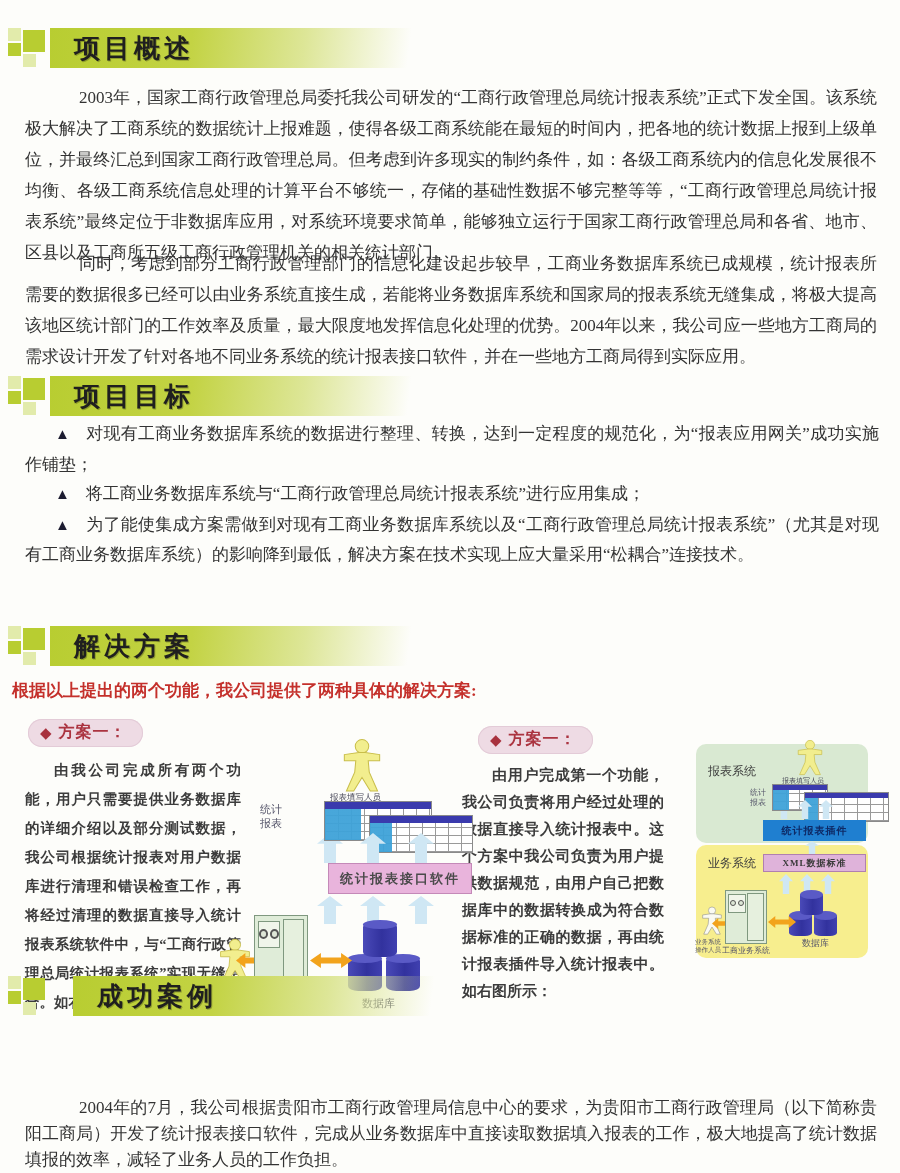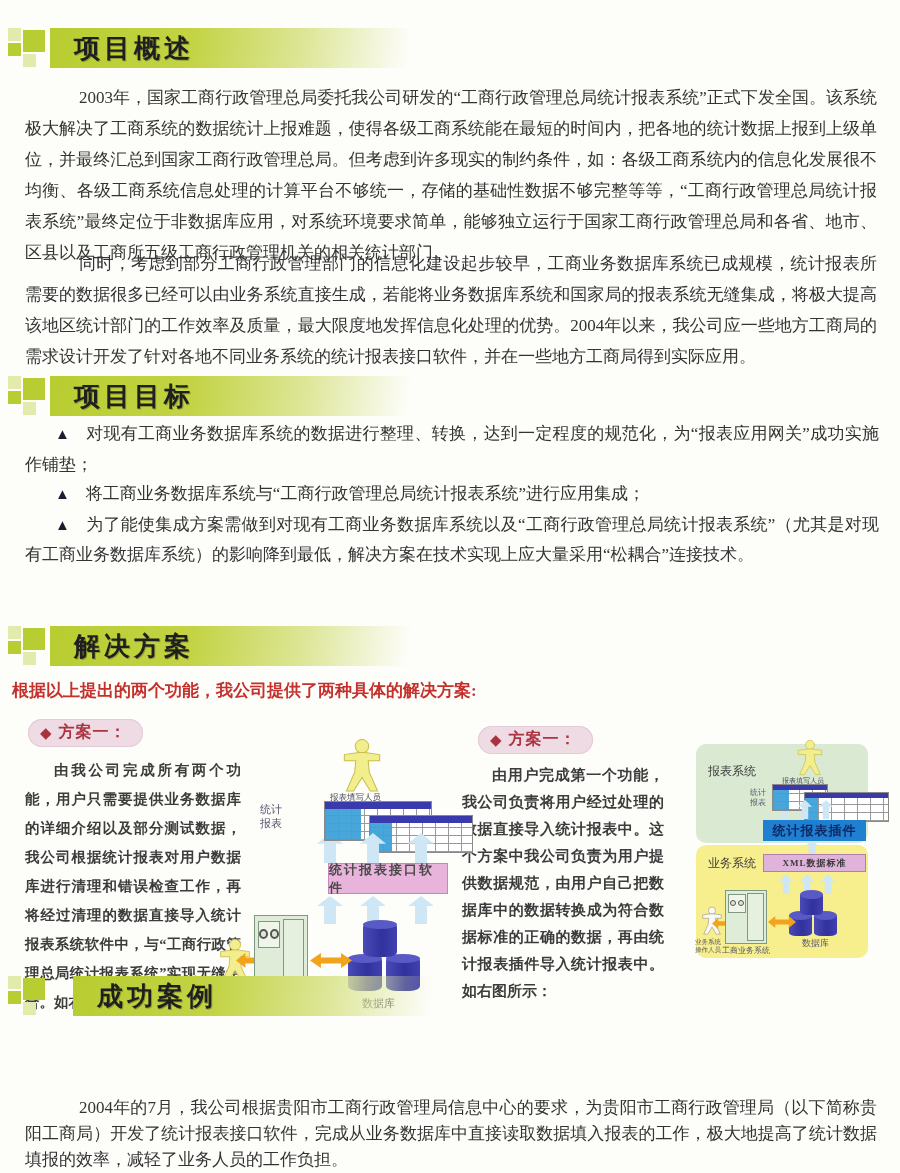--- a/index.html
+++ b/index.html
@@ -56,21 +56,21 @@
   .mt-head{left:0;right:0;top:0;background:#3a3aad;}
   .mt-body{left:0;right:0;bottom:0;
     background-image:
       linear-gradient(90deg,rgba(62,162,216,.95) 0 var(--bluew),rgba(62,162,216,0) var(--bluew)),
       repeating-linear-gradient(0deg,#9a9a9a 0 1px,transparent 1px 8px),
       repeating-linear-gradient(90deg,#9a9a9a 0 1px,transparent 1px 13px);
   }
   .pinkbox{background:#e9b4dc;border:1px solid #c489b8;display:flex;align-items:center;justify-content:center;
     font-size:13px;font-weight:bold;color:#4a4a4a;letter-spacing:2px;}
   .bluebox{background:#1f7fd0;display:flex;align-items:center;justify-content:center;
-    font-size:13px;font-weight:bold;color:#0e2a66;letter-spacing:1px;}
+    font-size:10px;font-weight:bold;color:#0e2a66;letter-spacing:1px;}
   .xmlbox{background:#dfb3da;border:1px solid #b07fb0;display:flex;align-items:center;justify-content:center;
     font-size:9px;font-weight:bold;color:#3a3a3a;letter-spacing:1px;}
   .panel{border-radius:10px;}
   .panel.green{background:#d9e9d2;}
   .panel.yellow{background:#f7ee8e;}
   .dlabel{font-size:10px;color:#55556a;white-space:pre-line;line-height:1.25;}
   .cabinet{background:#dfecd8;border:1px solid #7f987f;}
   .cab-left{left:5%;top:6%;width:44%;height:36%;border:1px solid #7f987f;background:#f0f5ea;
     display:flex;align-items:center;justify-content:center;gap:2px;}
   .cab-left .reel{position:static;width:10px;height:10px;border:2px solid #555;border-radius:50%;background:#dde6d6;}
@@ -158,21 +158,21 @@
     </div>
     <div class="minitable" style="left:157px;top:80px;width:104px;height:38px;--bluew:22%;z-index:2;">
       <span class="mt-head" style="height:7px;"></span>
         <span class="mt-body" style="top:7px;"></span>
     </div>
 
     <span class="uparr" style="left:105px;top:98px;width:26px;height:30px;z-index:1;"></span>
     <span class="uparr" style="left:148px;top:98px;width:26px;height:30px;z-index:3;"></span>
     <span class="uparr" style="left:196px;top:98px;width:26px;height:30px;z-index:3;"></span>
 
-    <div class="pinkbox" style="left:116px;top:128px;width:120px;height:31px;z-index:4;">统计报表接口软件</div>
+    <div class="pinkbox" style="left:116px;top:128px;width:144px;height:31px;z-index:4;">统计报表接口软件</div>
 
     <span class="uparr" style="left:105px;top:161px;width:26px;height:28px;"></span>
     <span class="uparr" style="left:148px;top:161px;width:26px;height:28px;"></span>
     <span class="uparr" style="left:196px;top:161px;width:26px;height:28px;"></span>
 
     <span class="cyl" style="left:151px;top:187px;width:34px;height:35px;z-index:2;"></span>
     <span class="cyl" style="left:136px;top:221px;width:34px;height:35px;"></span>
     <span class="cyl" style="left:174px;top:221px;width:34px;height:35px;"></span>
     <span class="dlabel" style="left:150px;top:262px;font-size:11px;">数据库</span>
 

